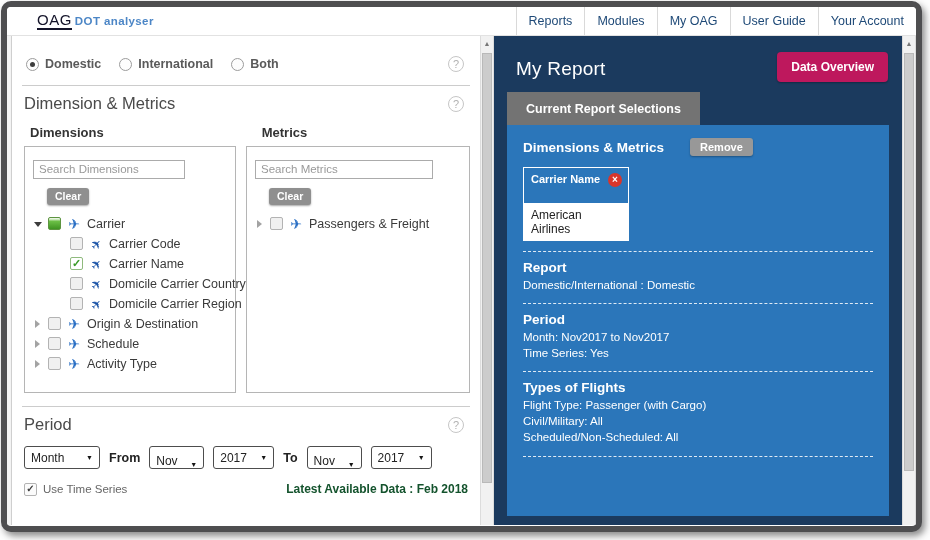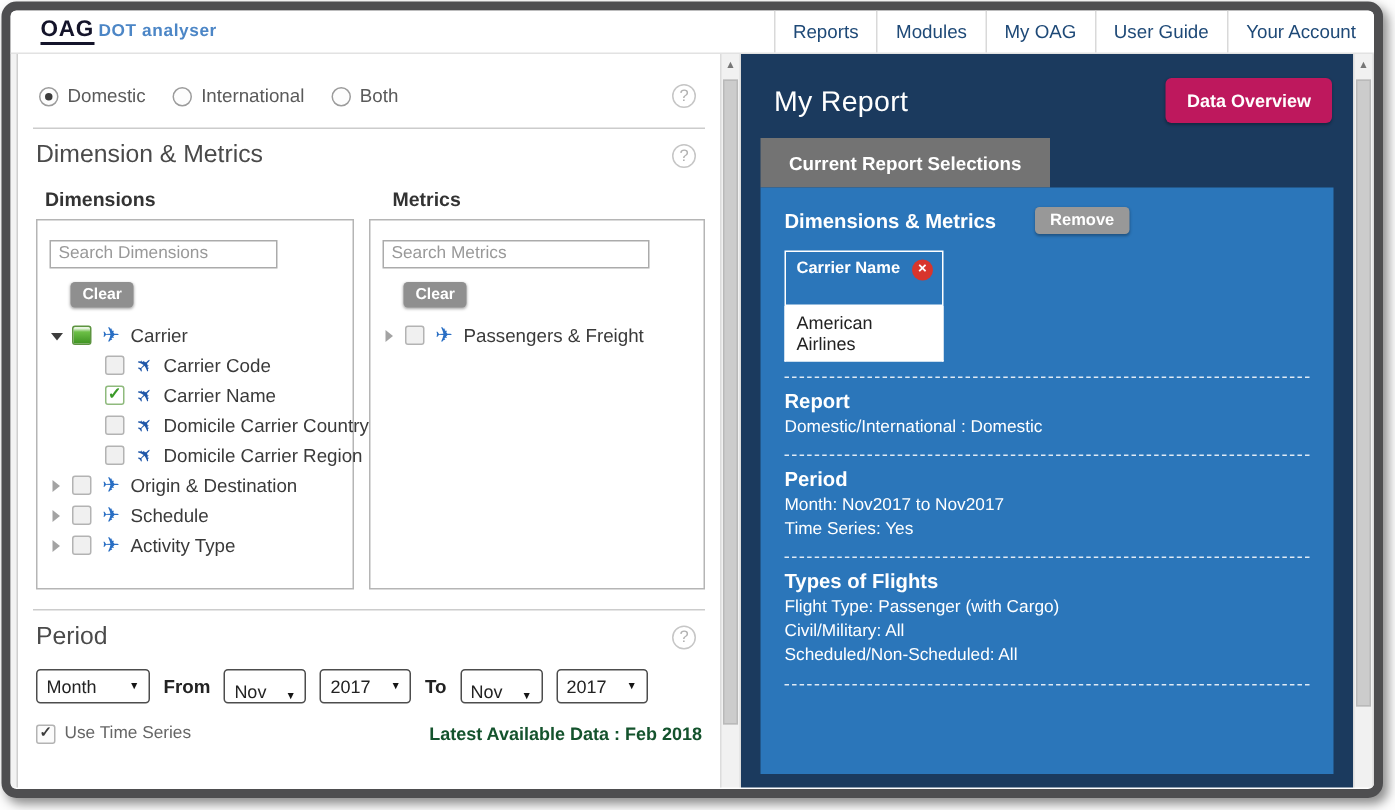--- a/index.html
+++ b/index.html
@@ -9,22 +9,22 @@
 
   
   .frame { position:absolute; left:1px; top:1px; width:921px; height:531px;
            border:6px solid #4e4e50; border-radius:10px; overflow:hidden;
            background:#fff; box-shadow:3px 4px 7px rgba(0,0,0,.45); }
 
   
   .hdr { height:29px; background:#fff; display:flex; align-items:stretch;
          border-bottom:1px solid #e2e2e2; }
   .logo { display:flex; align-items:center; padding-left:20px; gap:3px; }
-  .logo-brand { font-size:15px; font-weight:700; color:#14142a; letter-spacing:.5px;
-                border-bottom:2px solid #14142a; line-height:1.05; }
+  .logo-brand { font-size:15px; font-weight:400; color:#14142a; letter-spacing:.5px;
+                border-bottom:2px solid #14142a; line-height:1.05;margin-left:10px; }
   .logo-product { font-size:11.5px; color:#4c86c6; font-weight:700; letter-spacing:.4px; }
   .hdr-nav { margin-left:auto; display:flex; align-items:stretch; }
   .nav-item { display:flex; align-items:center; padding:0 12px; font-size:12.5px;
               color:#1e4977; border-left:1px solid #d9d9d9; cursor:pointer; white-space:nowrap; }
 
   
   .body { display:flex; height:489px; align-items:stretch; }
   .gutter { width:5px; background:#f3f3f3; border-right:1px solid #cfcfcf; }
 
   .left-pane { width:468px; background:#fff; padding:6px 10px 0 10px; position:relative; }
@@ -35,21 +35,21 @@
               font-size:7px; color:#767676; }
   .vs-thumb { position:absolute; left:1px; right:1px; background:#cccccc;
               border:1px solid #b9b9b9; }
   .vs-thumb.lp { top:17px; height:430px; }
   .vs-thumb.rp { top:17px; height:418px; }
 
   
   .page-title { font-size:19px; color:#3b3b3b; font-weight:400; margin:10px 0 0 4px; }
   .row-flex { display:flex; align-items:center; }
   .scope-row { margin:14px 0 0 4px; gap:18px; padding-right:6px; }
-  .radio-opt { display:flex; align-items:flex-end; gap:6px; font-size:12.5px; color:#5a5a5a; cursor:pointer; }
+  .radio-opt { display:flex; align-items:flex-end; gap:6px; font-size:12.5px; color:#5a5a5a; cursor:pointer;font-weight:bold; }
   .radio { width:13px; height:13px; border-radius:50%; border:1px solid #9c9c9c;
            background:#fdfdfd; position:relative; flex:0 0 auto; }
   .radio.selected::after { content:""; position:absolute; left:3px; top:3px;
            width:5px; height:5px; border-radius:50%; background:#3c3c3c; }
   .help { width:16px; height:16px; border-radius:50%; border:1px solid #c6c6c6;
           color:#b2b2b2; font-size:11px; display:flex; align-items:center;
           justify-content:center; flex:0 0 auto; margin-left:auto; }
   .rule { border:none; border-top:1px solid #cccccc; margin:13px 0 0 0; }
   .sec-head { margin:8px 0 0 2px; padding-right:6px; }
   .sec-title { font-size:16.5px; color:#4a4a4a; font-weight:400; }

